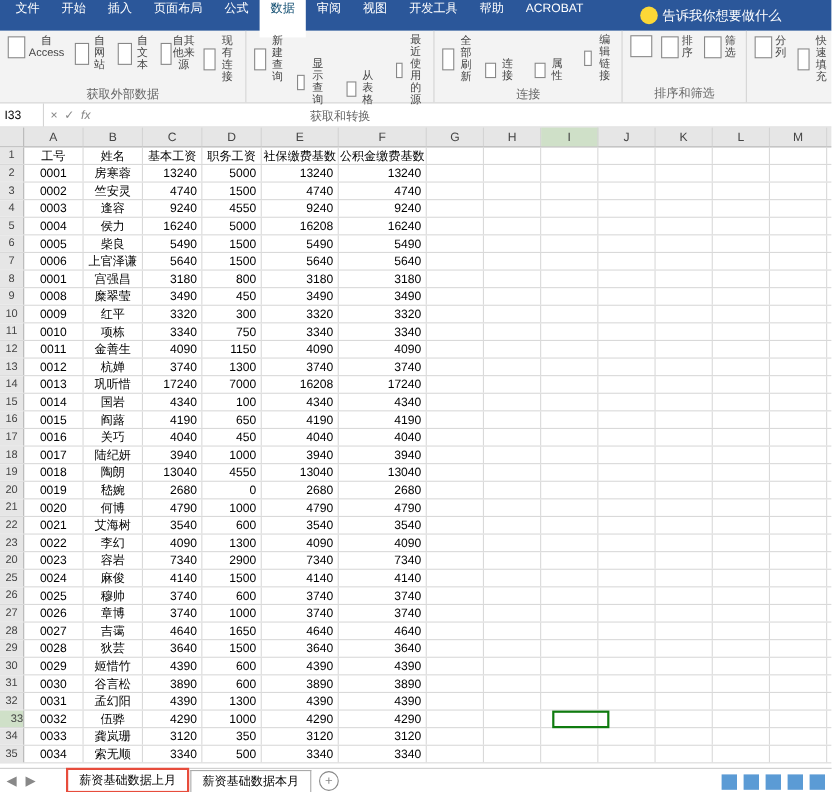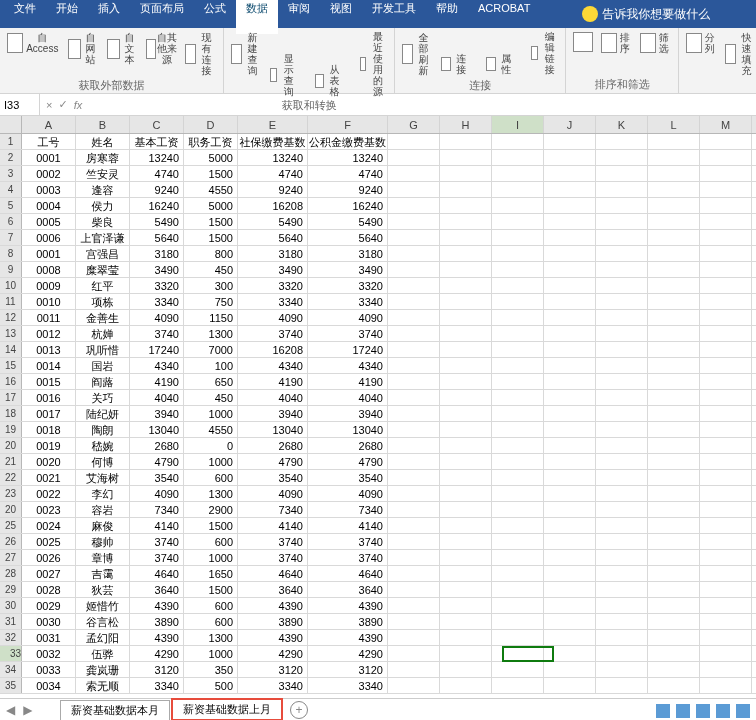--- a/index.html
+++ b/index.html
@@ -790,22 +790,22 @@
       </div>
     </div>
   <div class="selected-cell" style="left:502px;top:530px;width:52px;height:16px"></div>
 </div>
 
 <div class="sheet-tabs">
   <div class="nav-arrows">
     <span>◀</span>
     <span>▶</span>
   </div>
+  <div class="sheet-tab active">薪资基础数据上月</div>
   <div class="sheet-tab">薪资基础数据本月</div>
-  <div class="sheet-tab active">薪资基础数据上月</div>
   <div class="sheet-add">+</div>
   <div class="taskbar-icons">
     <div class="tb-ic"></div>
     <div class="tb-ic"></div>
     <div class="tb-ic"></div>
     <div class="tb-ic"></div>
     <div class="tb-ic"></div>
   </div>
 </div>
 

